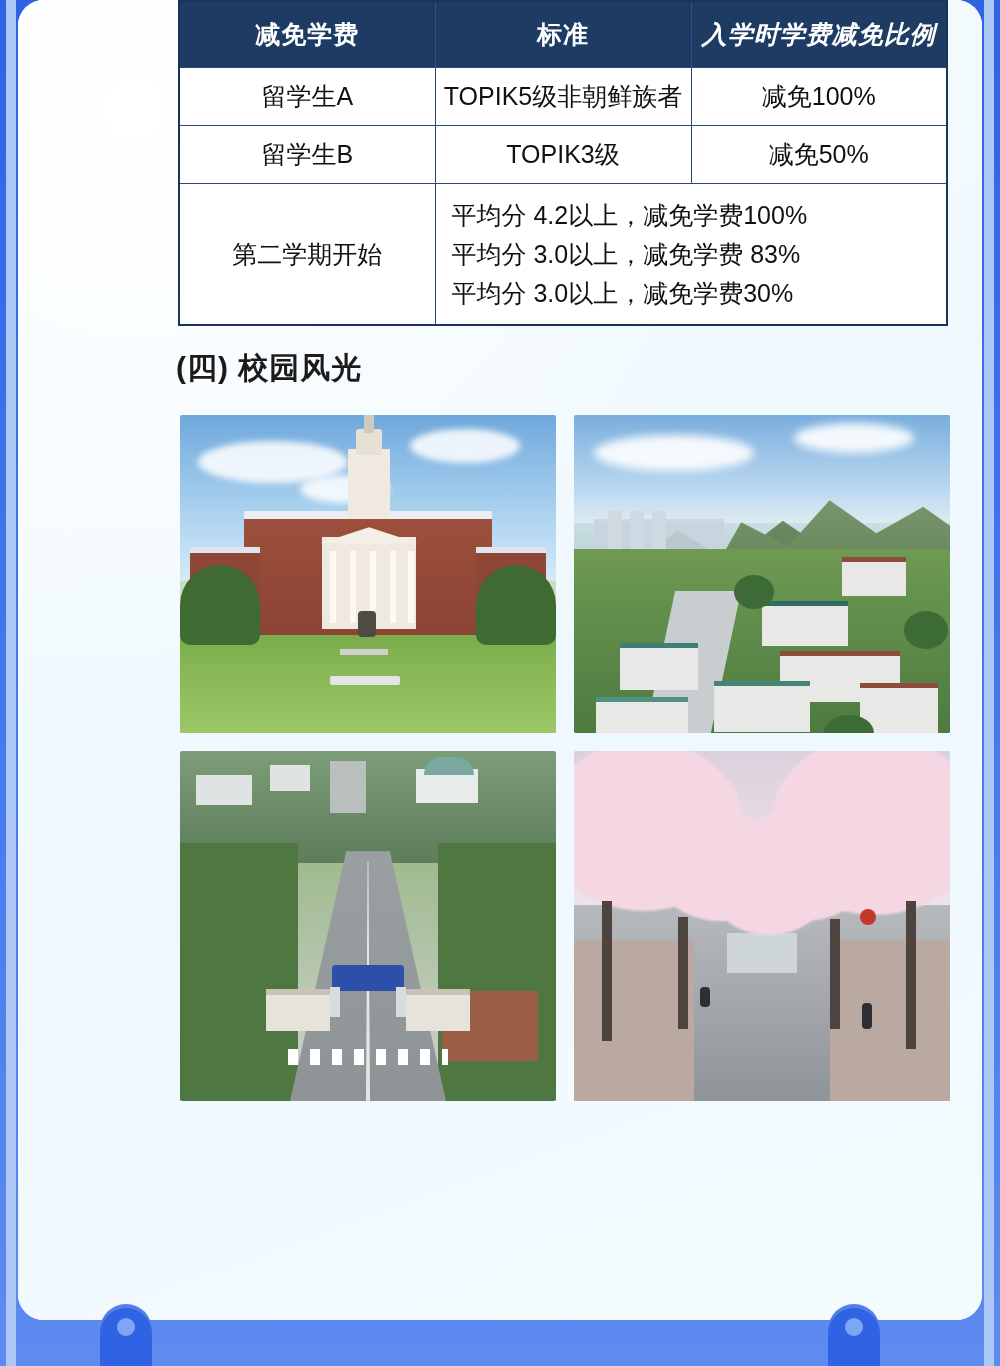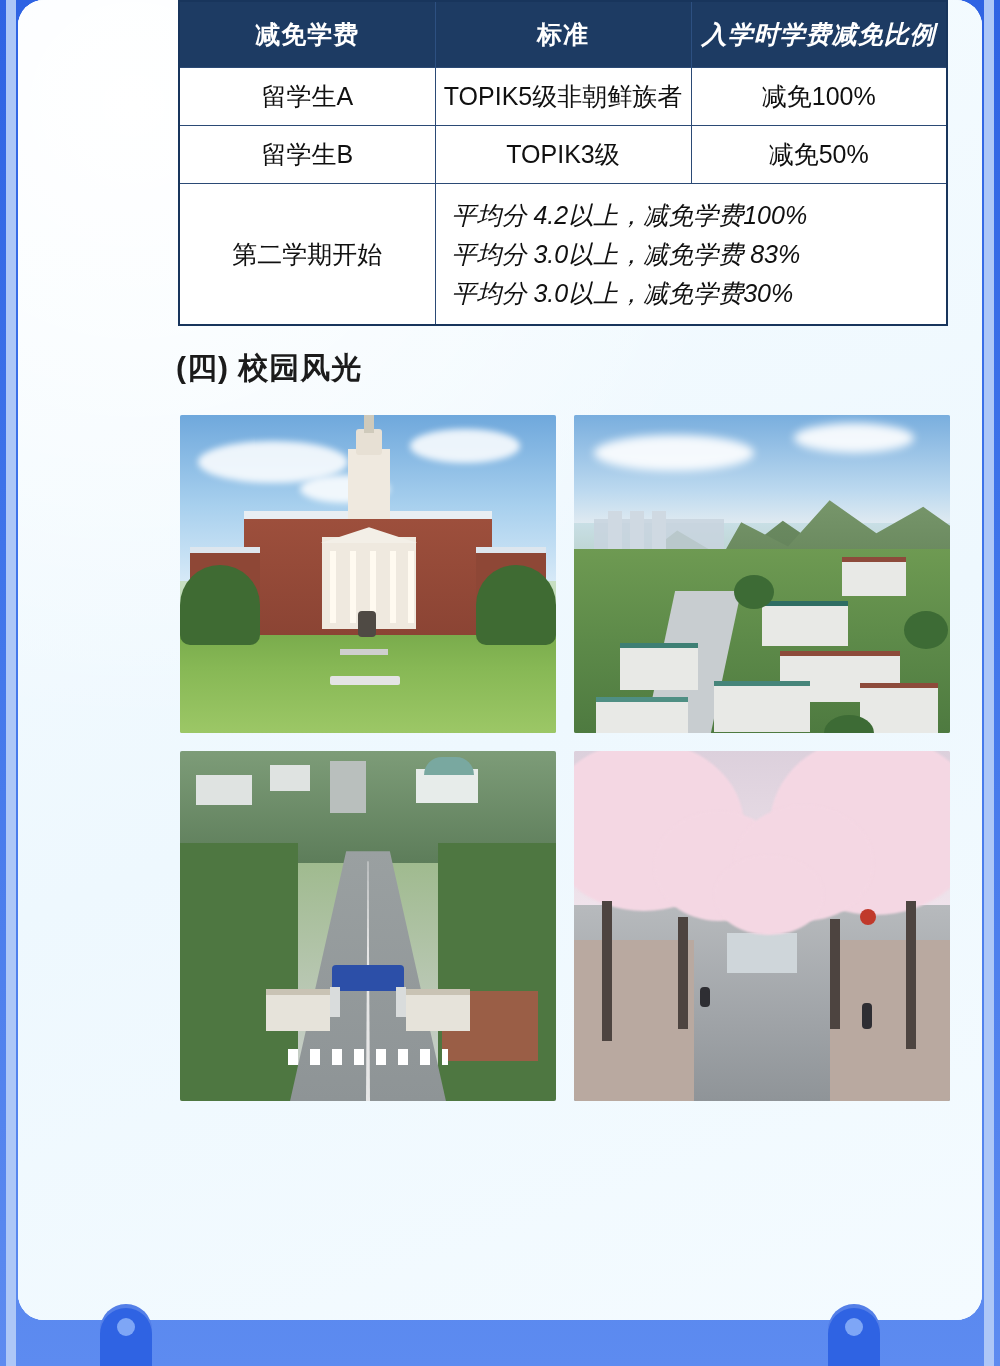--- a/index.html
+++ b/index.html
@@ -138,21 +138,21 @@
     margin-left: 34px;
   }
   table.scholarship td.name-col { width: 190px; }
   table.scholarship td.std-col { width: 295px; }
   table.scholarship td.rate-col { width: 285px; }
   .multi-cell {
     text-align: left !important;
     padding-left: 16px !important;
     line-height: 1.55;
   }
-  .multi-cell div { white-space: nowrap; font-style: italic; }
+  .multi-cell div { white-space: nowrap; }
 
   
   .photo-grid {
     margin: 18px 0 0 102px;
     width: 770px;
     display: grid;
     grid-template-columns: 376px 376px;
     grid-template-rows: 318px 350px;
     gap: 18px;
   }

